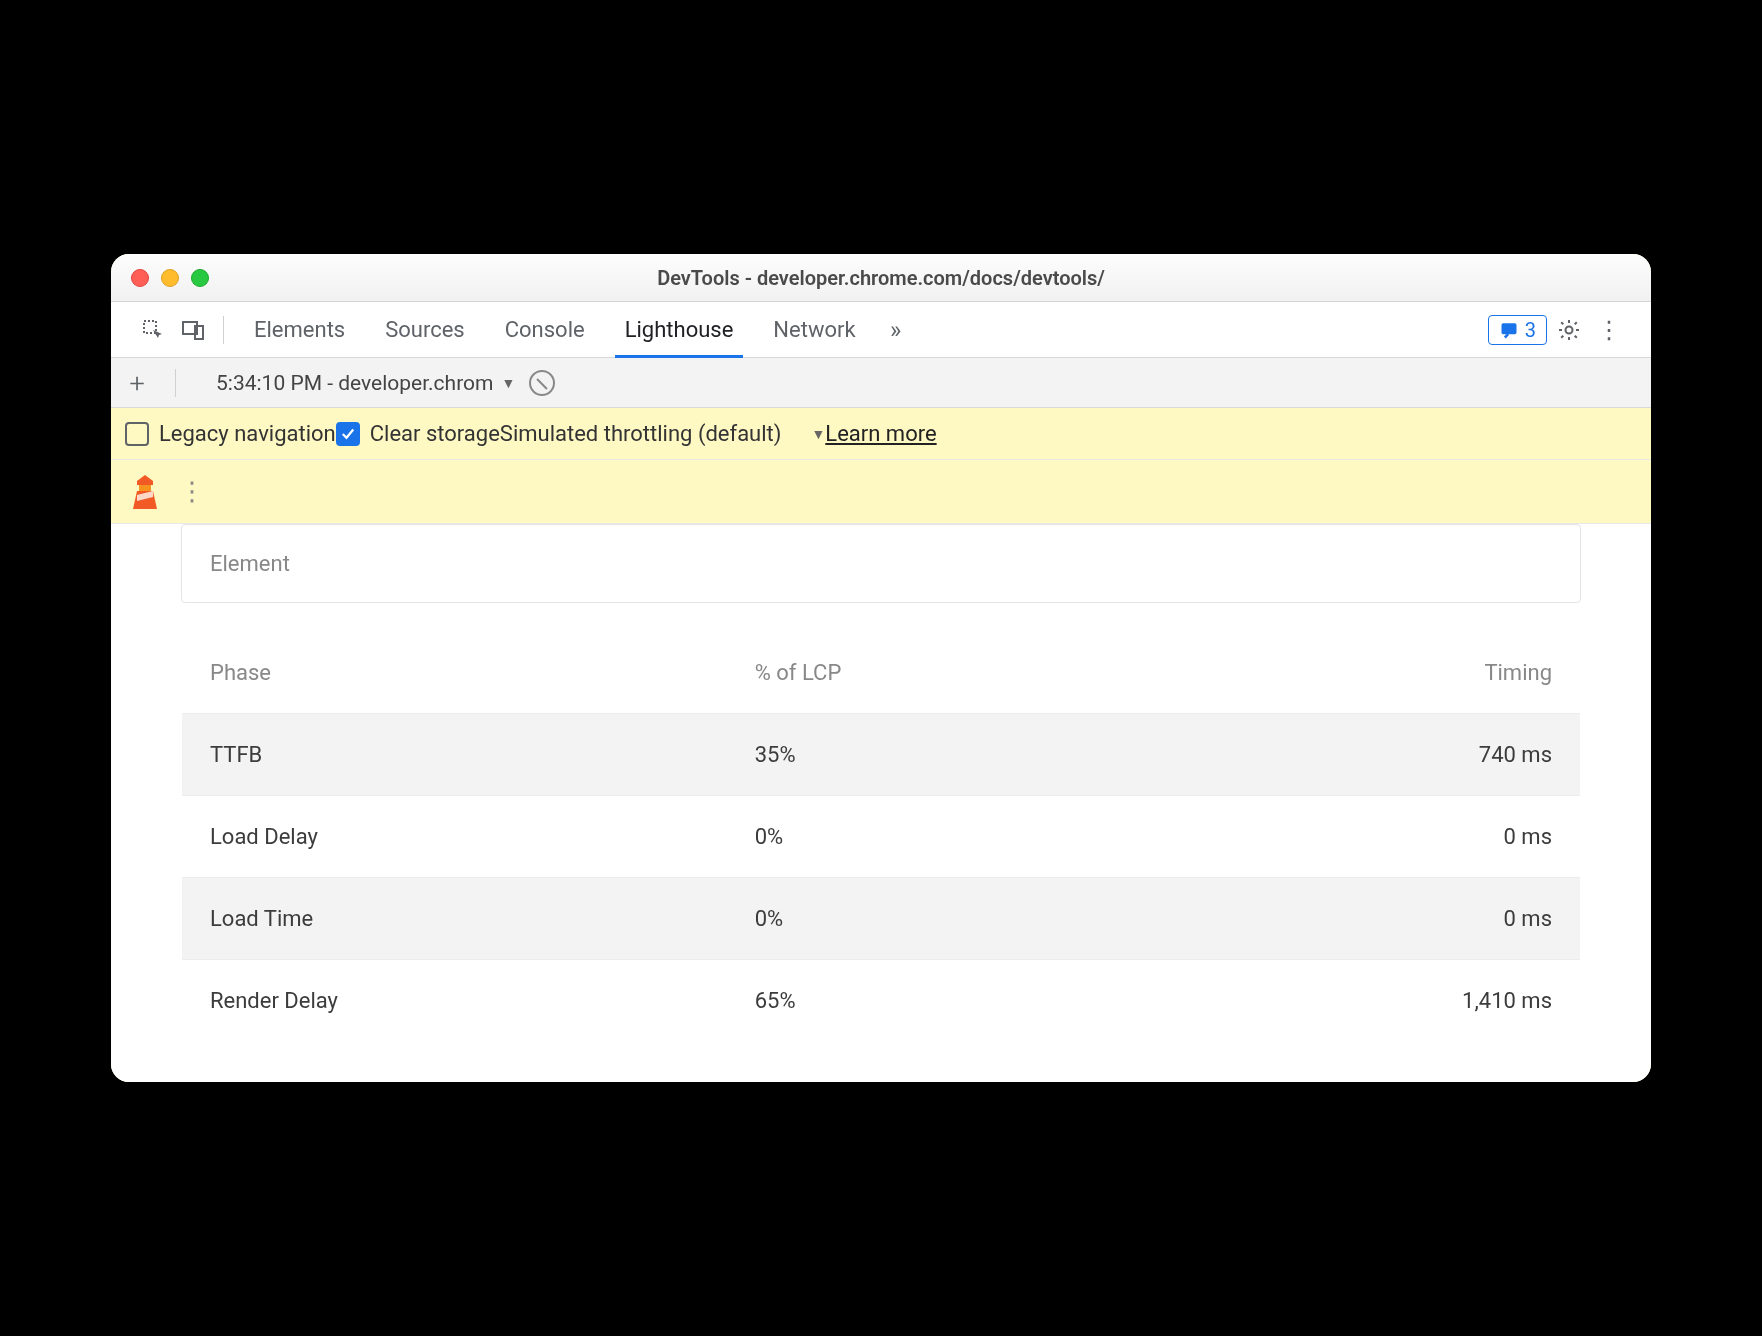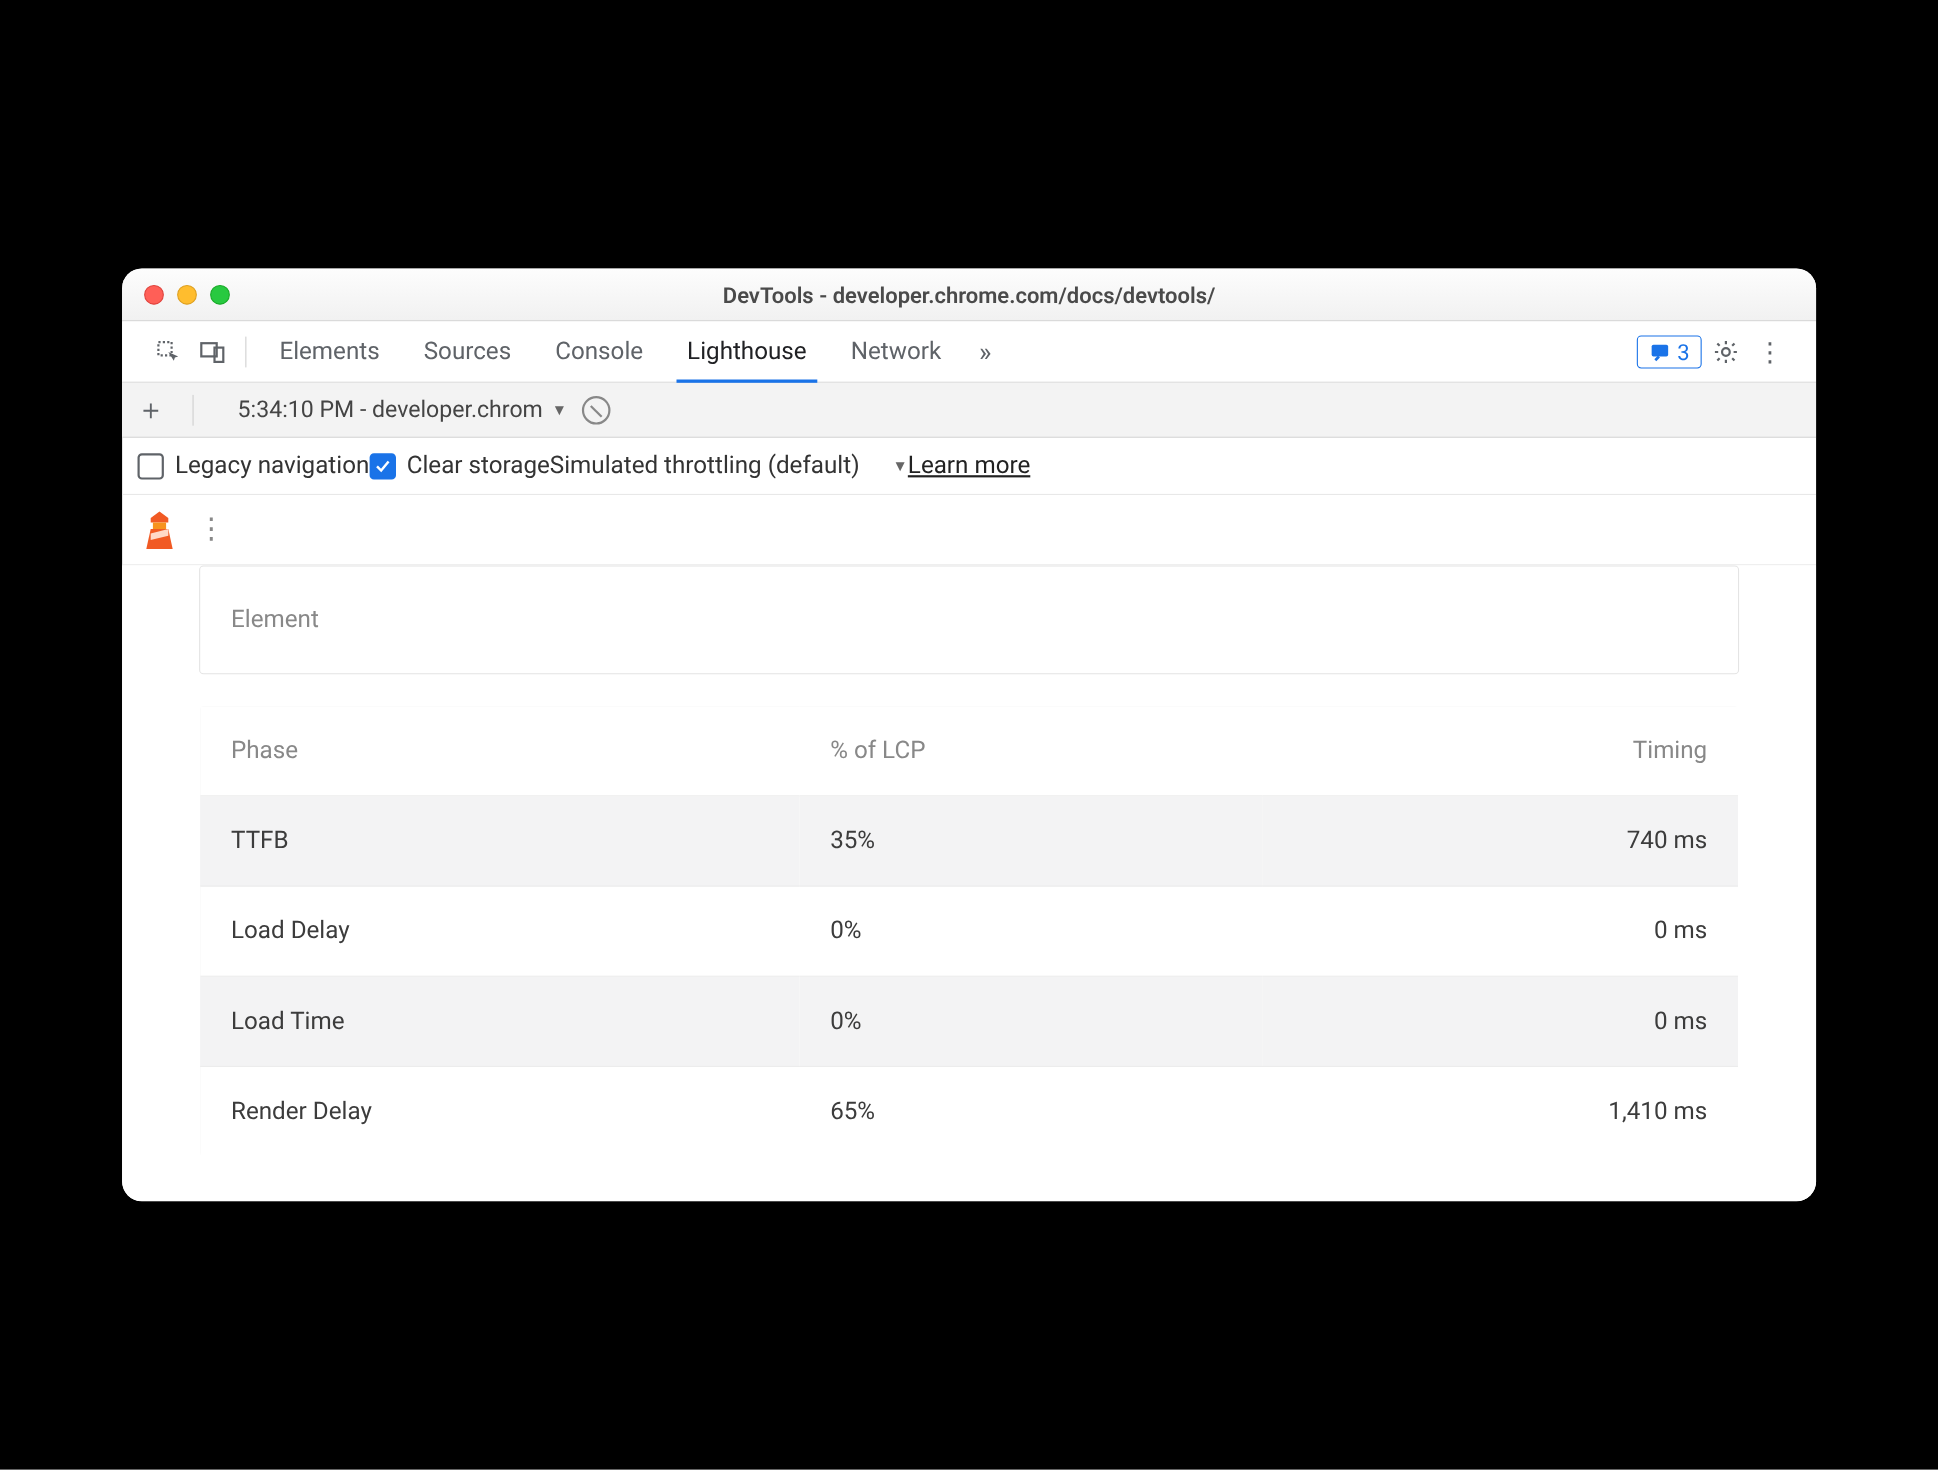--- a/index.html
+++ b/index.html
@@ -5,21 +5,21 @@
   * { box-sizing: border-box; }
   html, body { margin:0; padding:0; height:100%; }
   body {
     background:#000;
     font-family: -apple-system, BlinkMacSystemFont, "Segoe UI", Roboto, Helvetica, Arial, sans-serif;
     display:flex; align-items:center; justify-content:center;
     width:1762px; height:1336px;
   }
   .window {
     width:1540px;
-    background:#ffffff;
+    background:#fef9c3;
     border-radius:18px;
     box-shadow:0 30px 60px rgba(0,0,0,.5);
     overflow:hidden;
   }
   
   .titlebar {
     height:48px;
     background:linear-gradient(#fdfdfd,#f1f1f1);
     border-bottom:1px solid #d6d6d6;
     display:flex; align-items:center;
@@ -113,21 +113,21 @@
   .vdots{font-size:26px;color:#888;cursor:pointer;letter-spacing:0;line-height:0.6;}
   
   .content{
     padding:0 70px 40px 70px;
     background:#fff;
   }
   .card{
     border:1px solid #e4e4e4;border-radius:4px;background:#fff;
   }
   .card.element{
-    padding:36px 28px;font-size:22px;color:#888;
+    padding:26px 28px;font-size:22px;color:#888;
     margin-bottom:28px;
   }
   
   table.lcp{
     width:100%;border-collapse:collapse;font-size:22px;color:#3c3c3c;
     border:1px solid #e4e4e4;border-radius:4px;overflow:hidden;
   }
   table.lcp th, table.lcp td{
     padding:28px 28px;text-align:left;font-weight:400;
   }

